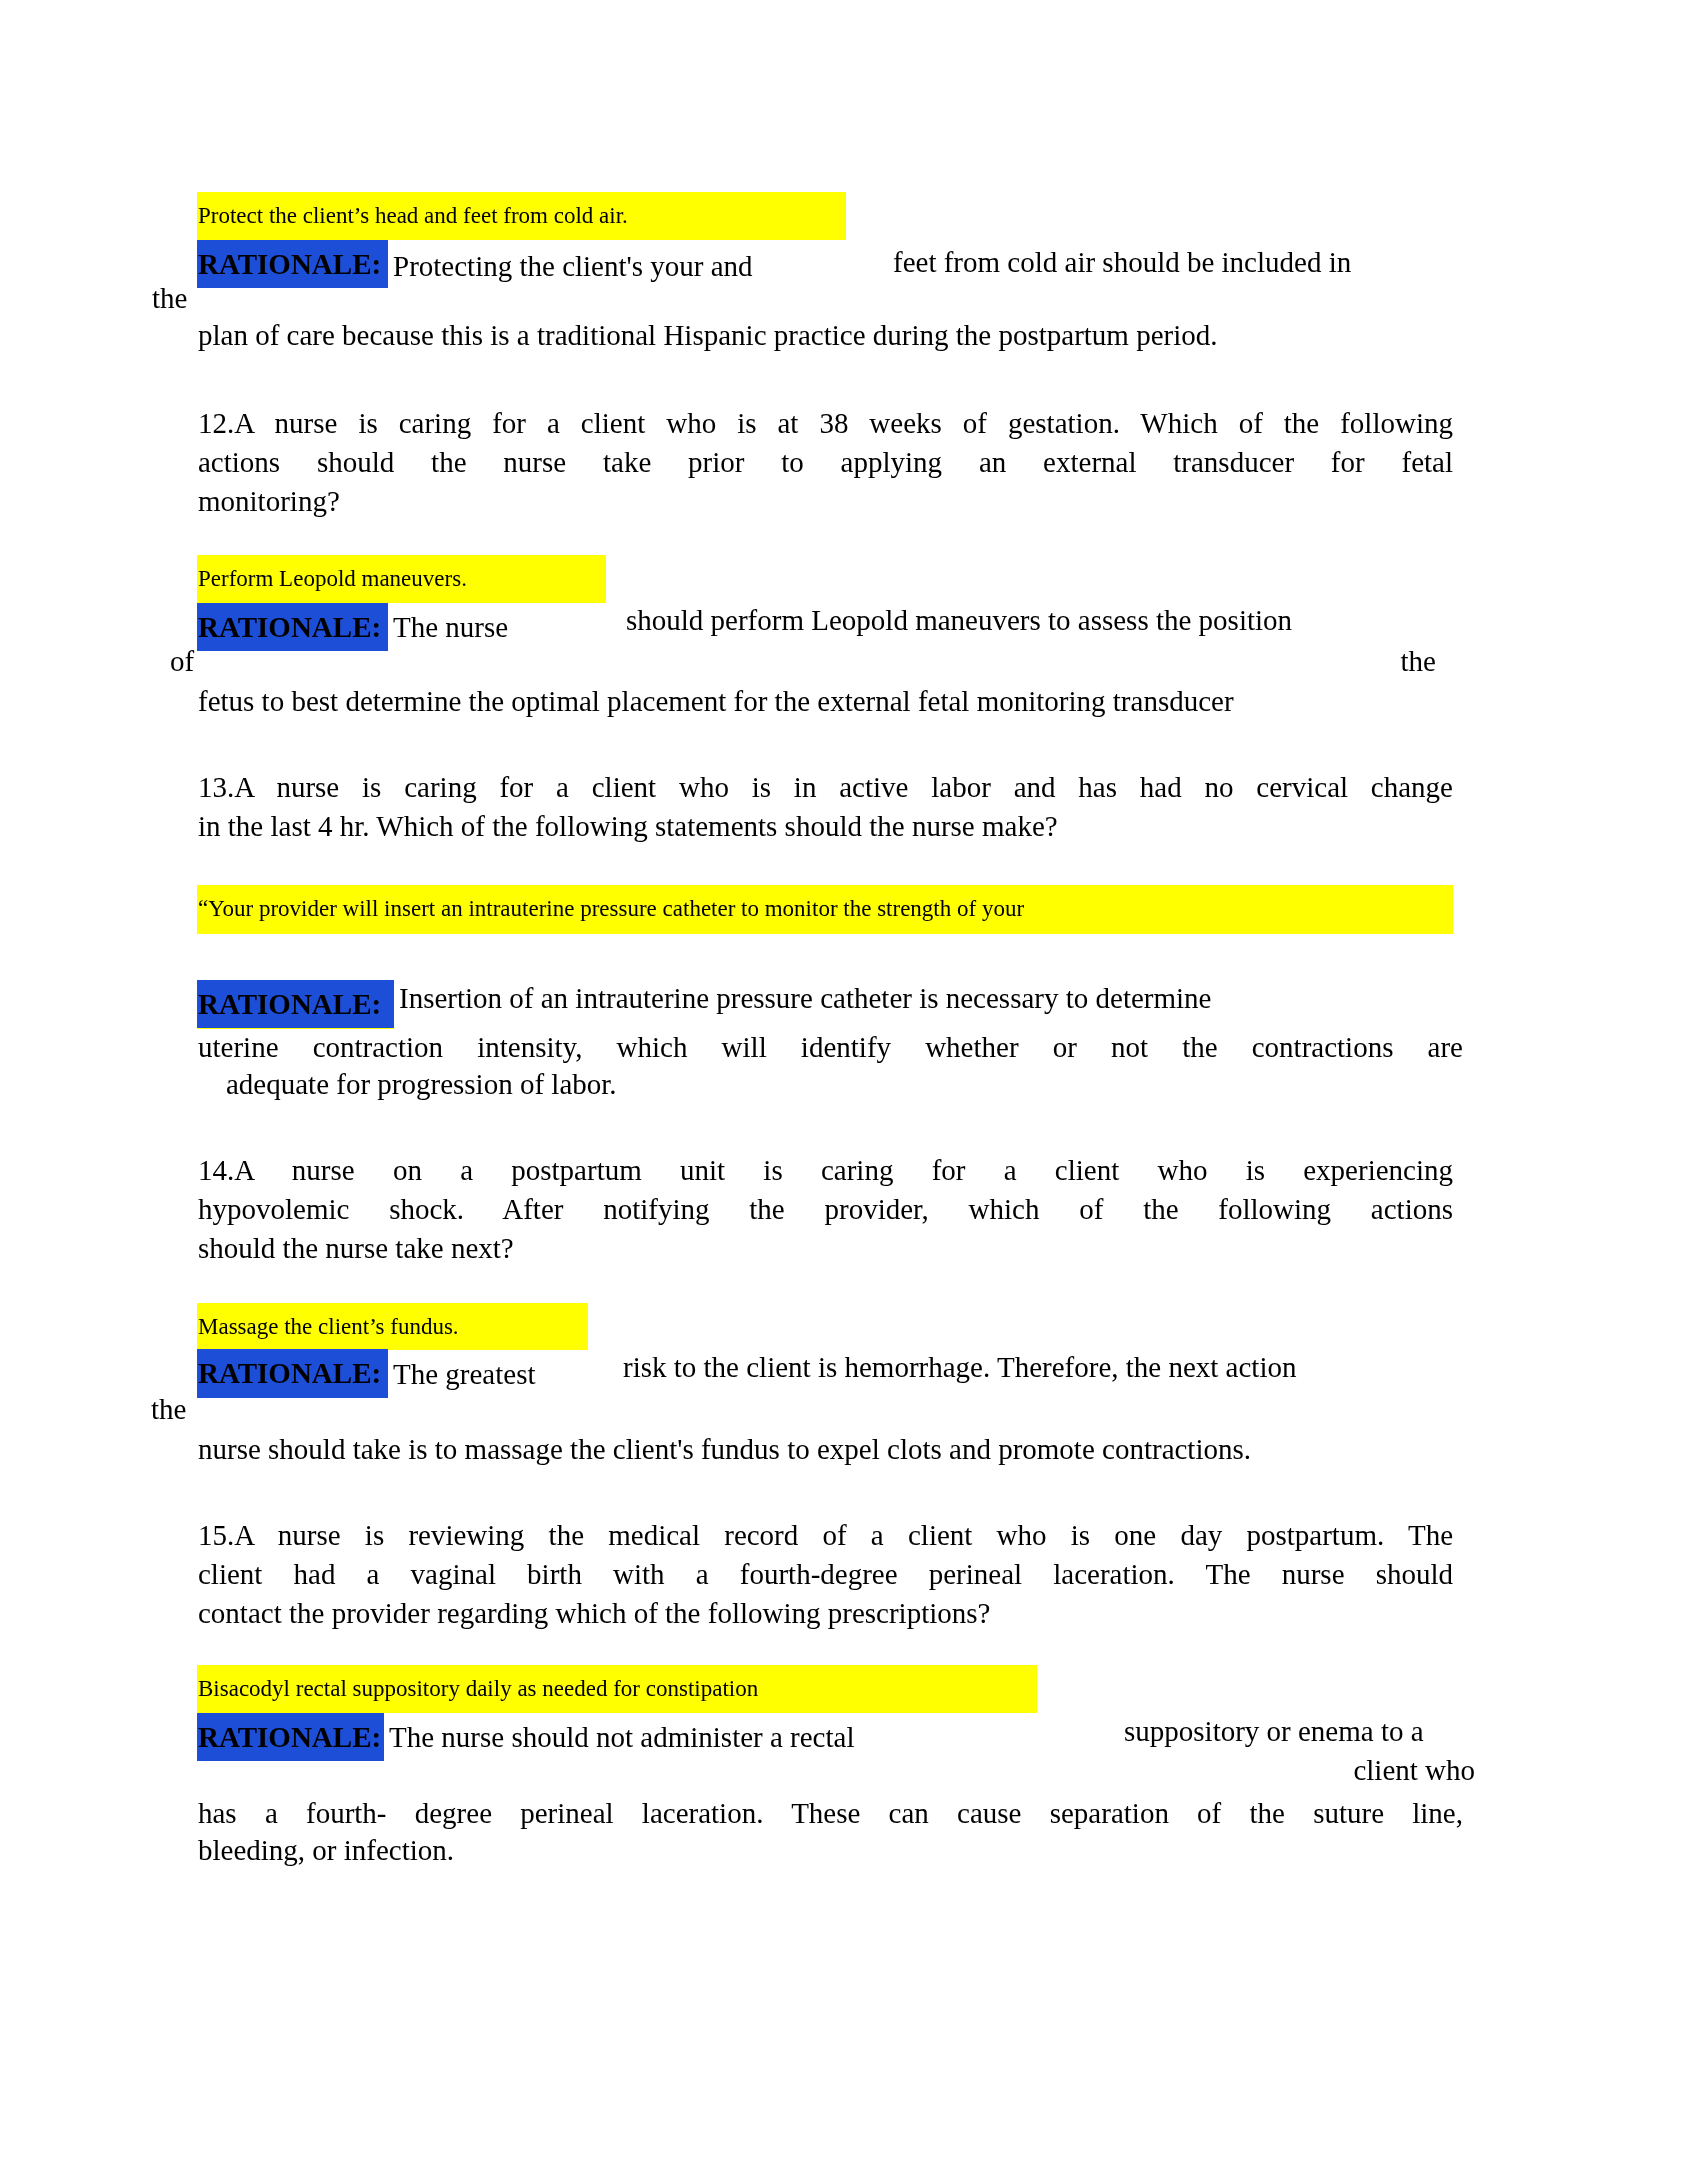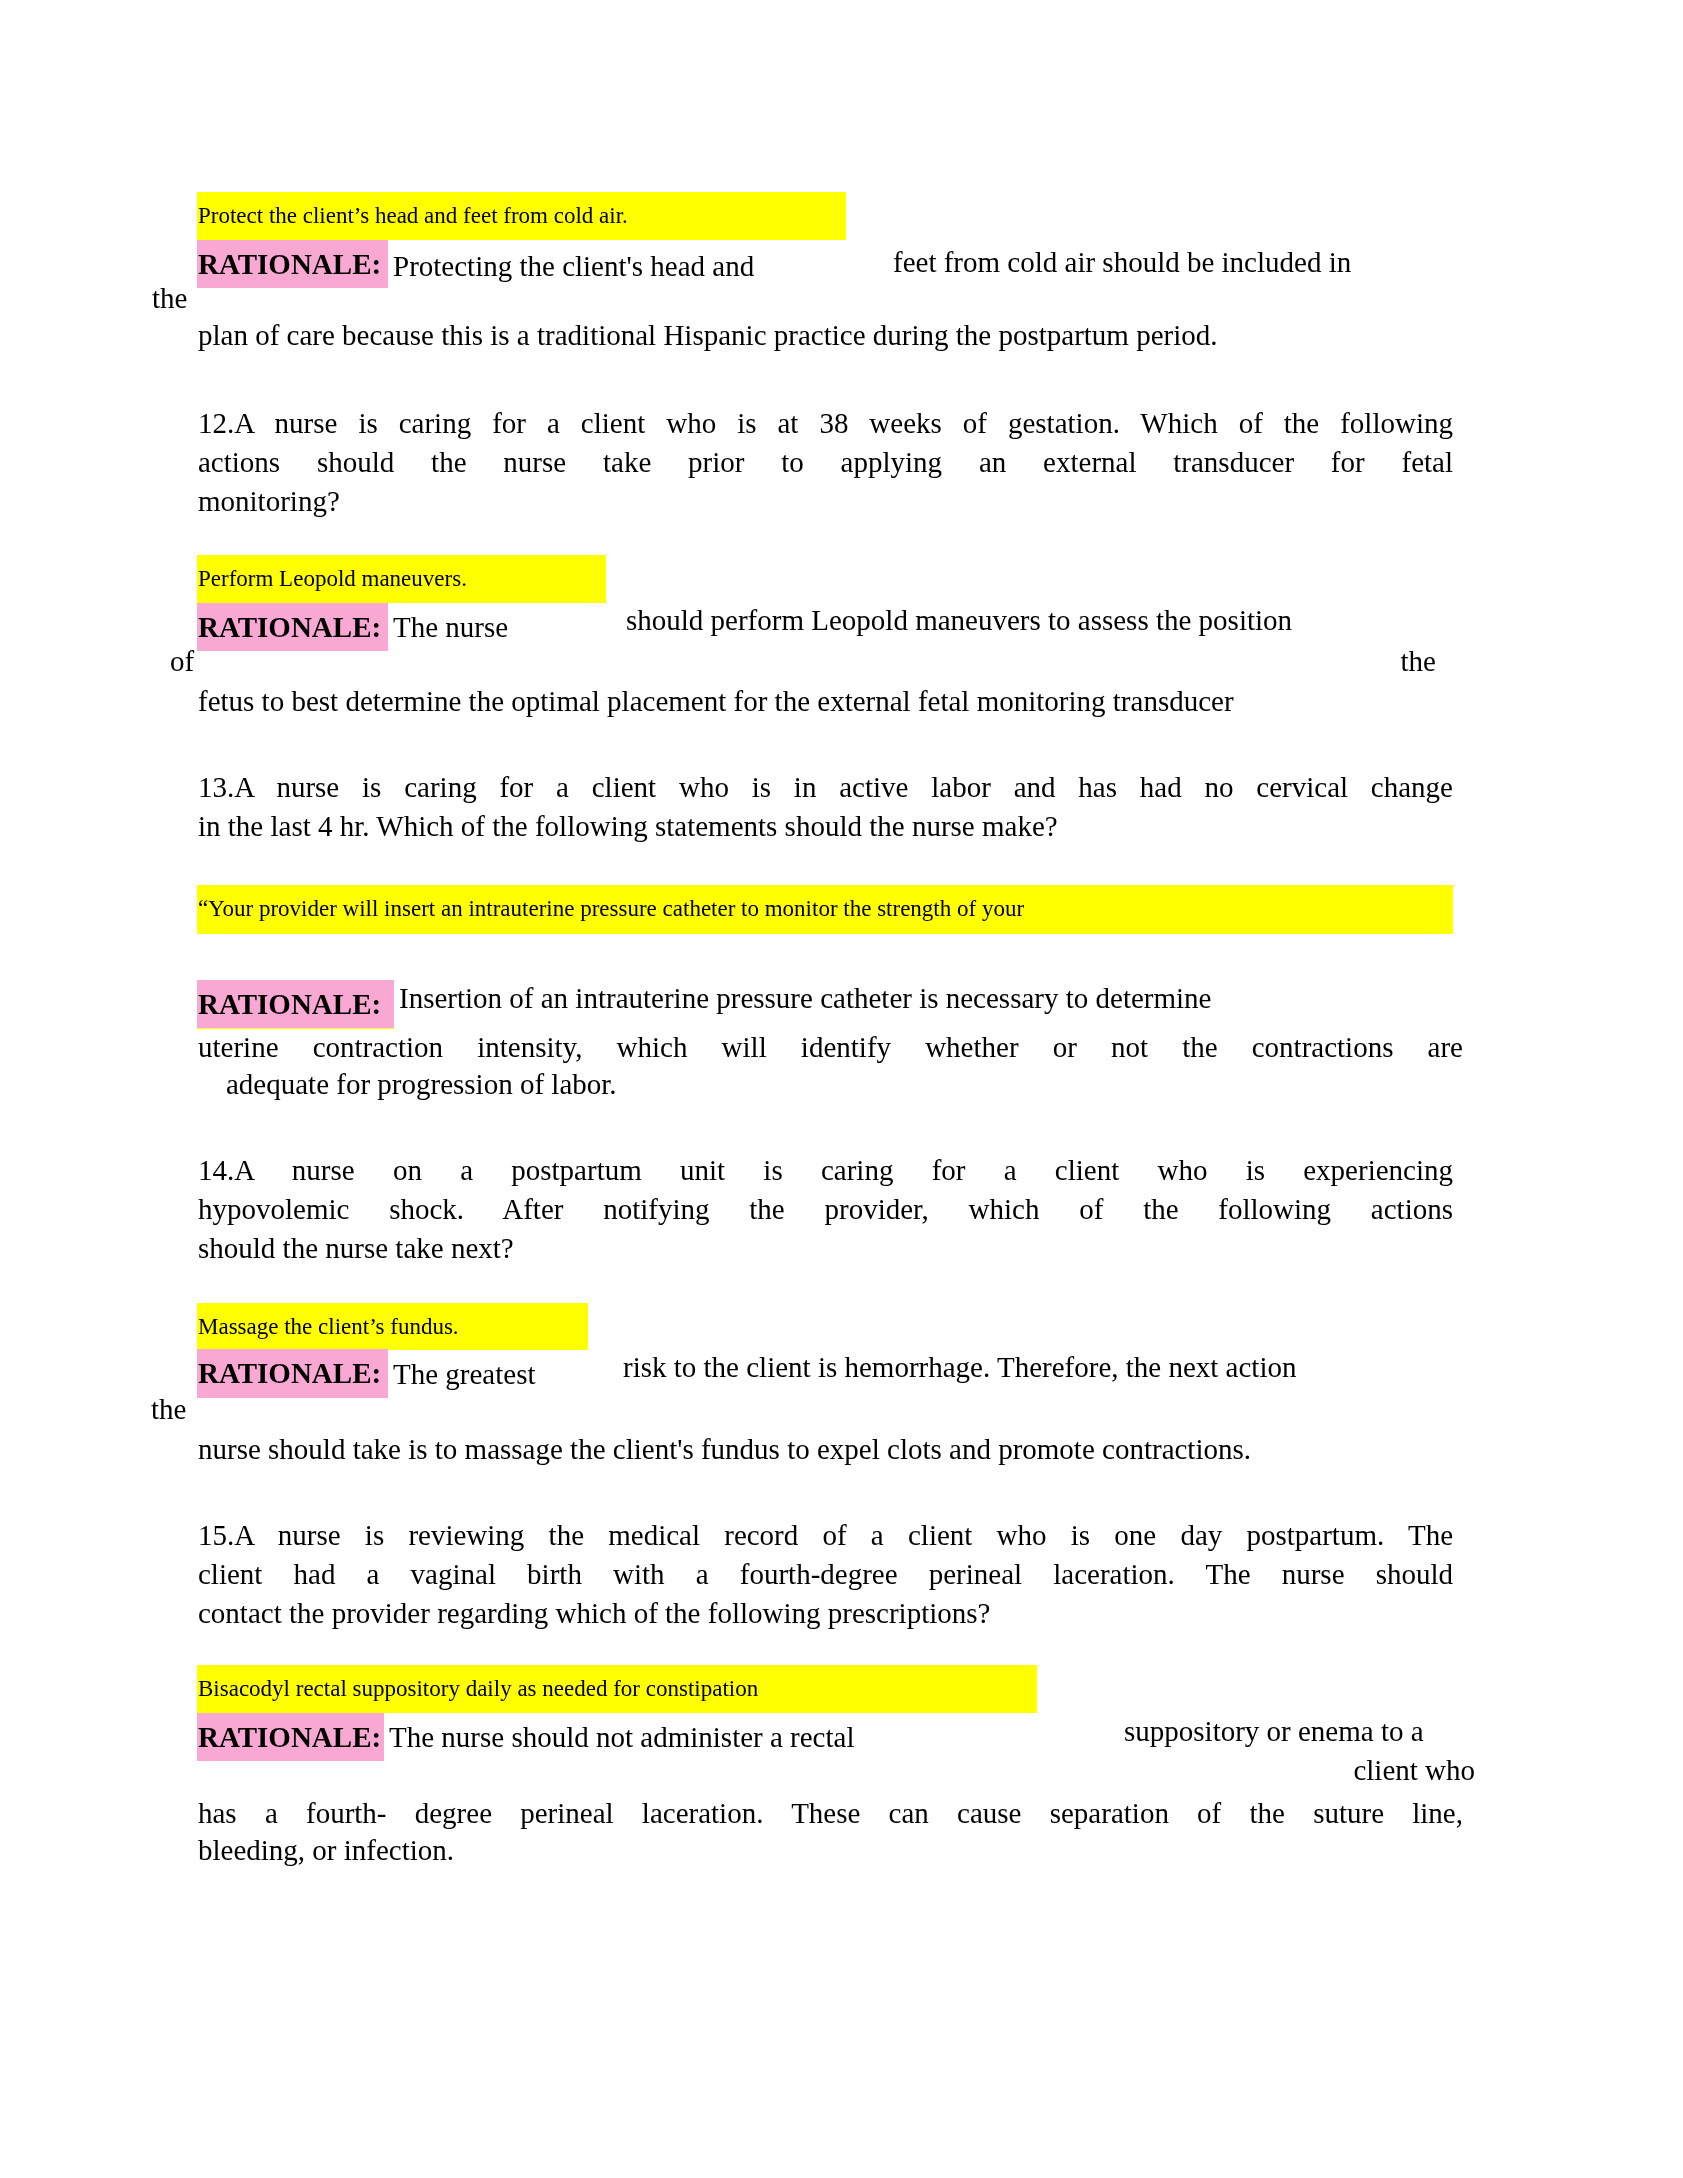--- a/index.html
+++ b/index.html
@@ -5,31 +5,31 @@
   html, body { margin: 0; padding: 0; background: #ffffff; }
   body { width: 1683px; height: 2178px; position: relative; overflow: hidden;
          font-family: "Liberation Serif", "DejaVu Serif", serif; color: #000; }
   .ln { position: absolute; font-size: 29px; line-height: 39px; white-space: nowrap; }
   .q  { position: absolute; left: 198px; width: 1255px; font-size: 29px; line-height: 39px;
         font-weight: normal; }
   .q .row { display: block; height: 39px; white-space: nowrap; }
   .q .row.just { text-align: justify; text-align-last: justify; white-space: normal; }
   .hl-yellow { position: absolute; background: #ffff00; font-size: 23px; line-height: 48px;
                height: 48px; white-space: nowrap; padding-left: 1px; }
-  .hl-cyan { position: absolute; background: #f9a8d4; font-size: 29px; line-height: 48px;
+  .hl-cyan { position: absolute; background: #1d4ed8; font-size: 29px; line-height: 48px;
              height: 48px; font-weight: bold; white-space: nowrap; padding-left: 1px; }
   .just { text-align: justify; text-align-last: justify; }
   .right { text-align: right; }
 </style>
 </head>
 <body>
 
 <div class="hl-yellow" style="left:197px; top:192px; width:648px;">Protect the client’s head and feet from cold air.</div>
 <div class="hl-cyan" style="left:197px; top:240px; width:190px;">RATIONALE:</div>
-<div class="ln" style="left:393px; top:247px;">Protecting the client's head and</div>
+<div class="ln" style="left:393px; top:247px;">Protecting the client's your and</div>
 <div class="ln" style="left:893px; top:243px;">feet from cold air should be included in</div>
 <div class="ln" style="left:152px; top:279px;">the</div>
 <div class="ln" style="left:198px; top:316px;">plan of care because this is a traditional Hispanic practice during the postpartum period.</div>
 
 <div class="q" style="top:404px;">
   <span class="row just">12.A nurse is caring for a client who is at 38 weeks of gestation. Which of the following</span>
   <span class="row just">actions should the nurse take prior to applying an external transducer for fetal</span>
   <span class="row">monitoring?</span>
 </div>
 <div class="hl-yellow" style="left:197px; top:555px; width:408px;">Perform Leopold maneuvers.</div>

